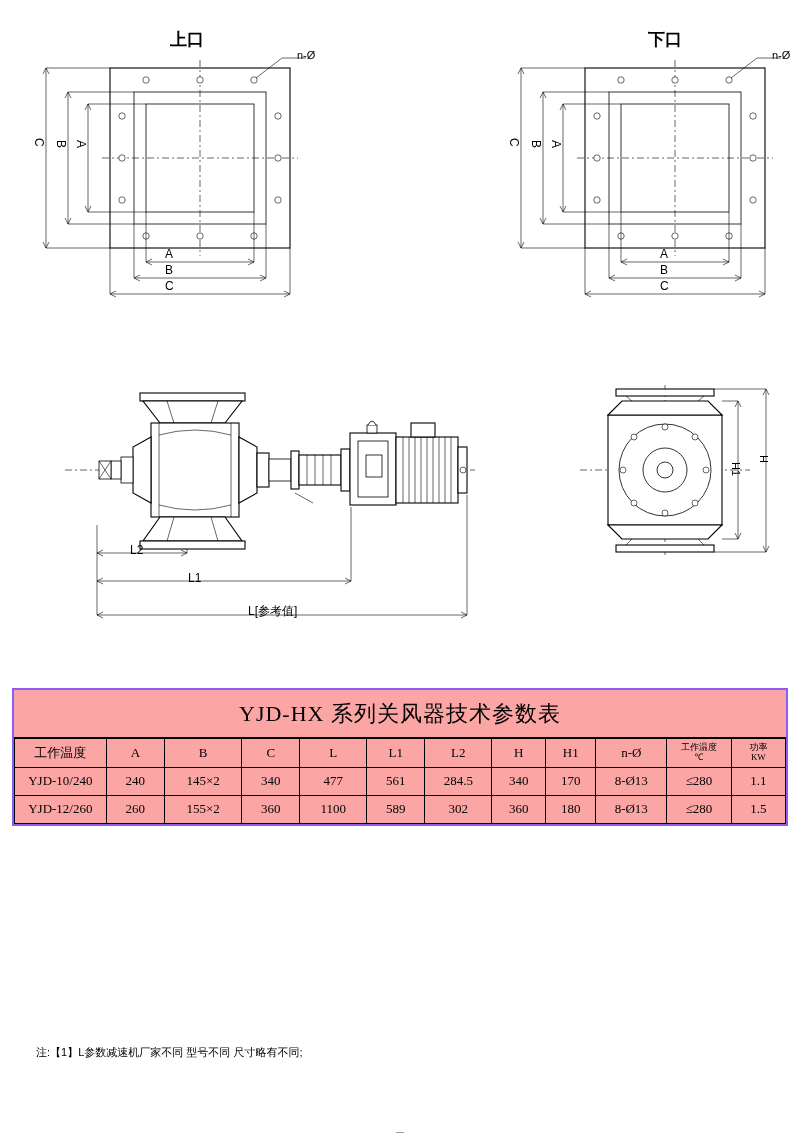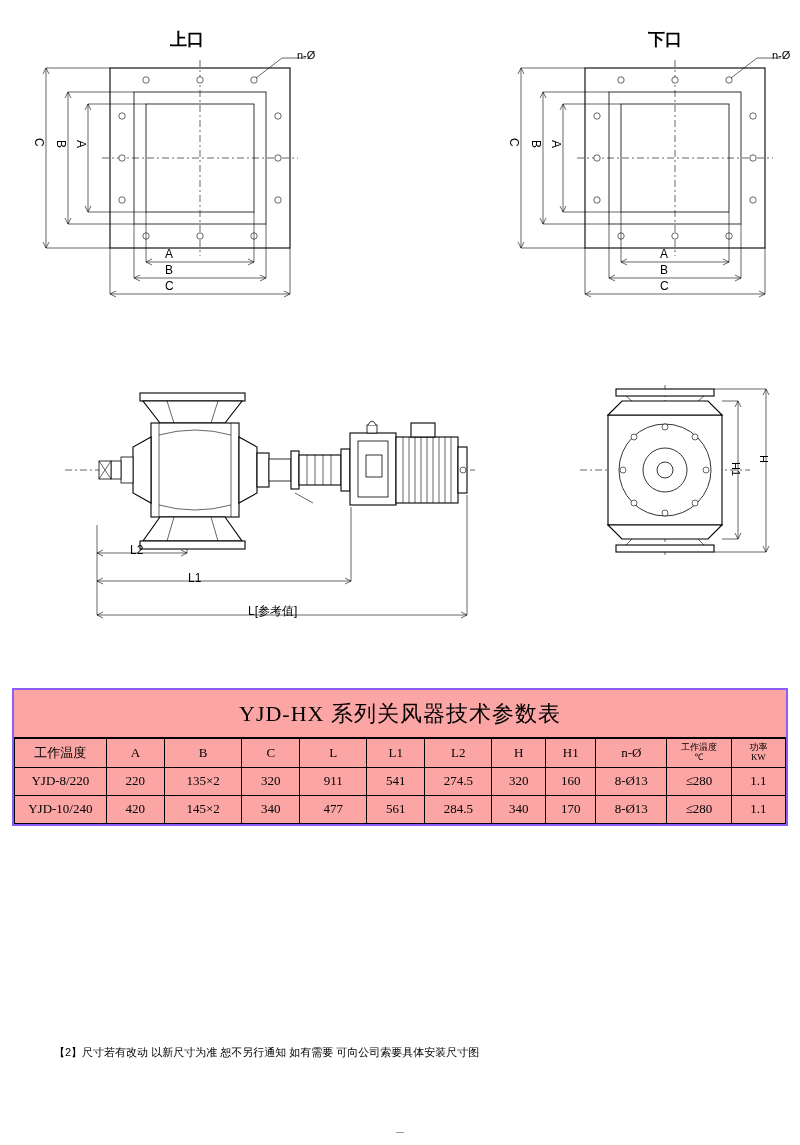--- a/index.html
+++ b/index.html
@@ -391,49 +391,49 @@
             <div>℃</div>
           </th>
           <th class="h-small">
             <div>功率</div>
             <div>KW</div>
           </th>
         </tr>
       </thead>
       <tbody id="tbody">
           <tr>
-            <td class="spec">YJD-8/220</td>
-            <td>220</td>
-            <td>135×2</td>
-            <td>320</td>
-            <td>911</td>
-            <td>541</td>
-            <td>274.5</td>
-            <td>320</td>
-            <td>160</td>
-            <td>8-Ø13</td>
-            <td>≤280</td>
-            <td>1.1</td>
-          </tr>
-          <tr>
             <td class="spec">YJD-10/240</td>
-            <td>420</td>
+            <td>240</td>
             <td>145×2</td>
             <td>340</td>
             <td>477</td>
             <td>561</td>
             <td>284.5</td>
             <td>340</td>
             <td>170</td>
             <td>8-Ø13</td>
             <td>≤280</td>
             <td>1.1</td>
           </tr>
+          <tr>
+            <td class="spec">YJD-12/260</td>
+            <td>260</td>
+            <td>155×2</td>
+            <td>360</td>
+            <td>1100</td>
+            <td>589</td>
+            <td>302</td>
+            <td>360</td>
+            <td>180</td>
+            <td>8-Ø13</td>
+            <td>≤280</td>
+            <td>1.5</td>
+          </tr>
         </tbody>
     </table>
   </div>
 
   <div class="notes">
-    <div style="padding-left:18px;">【2】尺寸若有改动 以新尺寸为准 恕不另行通知 如有需要 可向公司索要具体安装尺寸图</div>
+    <div>注:【1】L参数减速机厂家不同 型号不同 尺寸略有不同;</div>
   </div>
 
   <div class="page-mark"></div>
 </div>
 
 </body></html>

